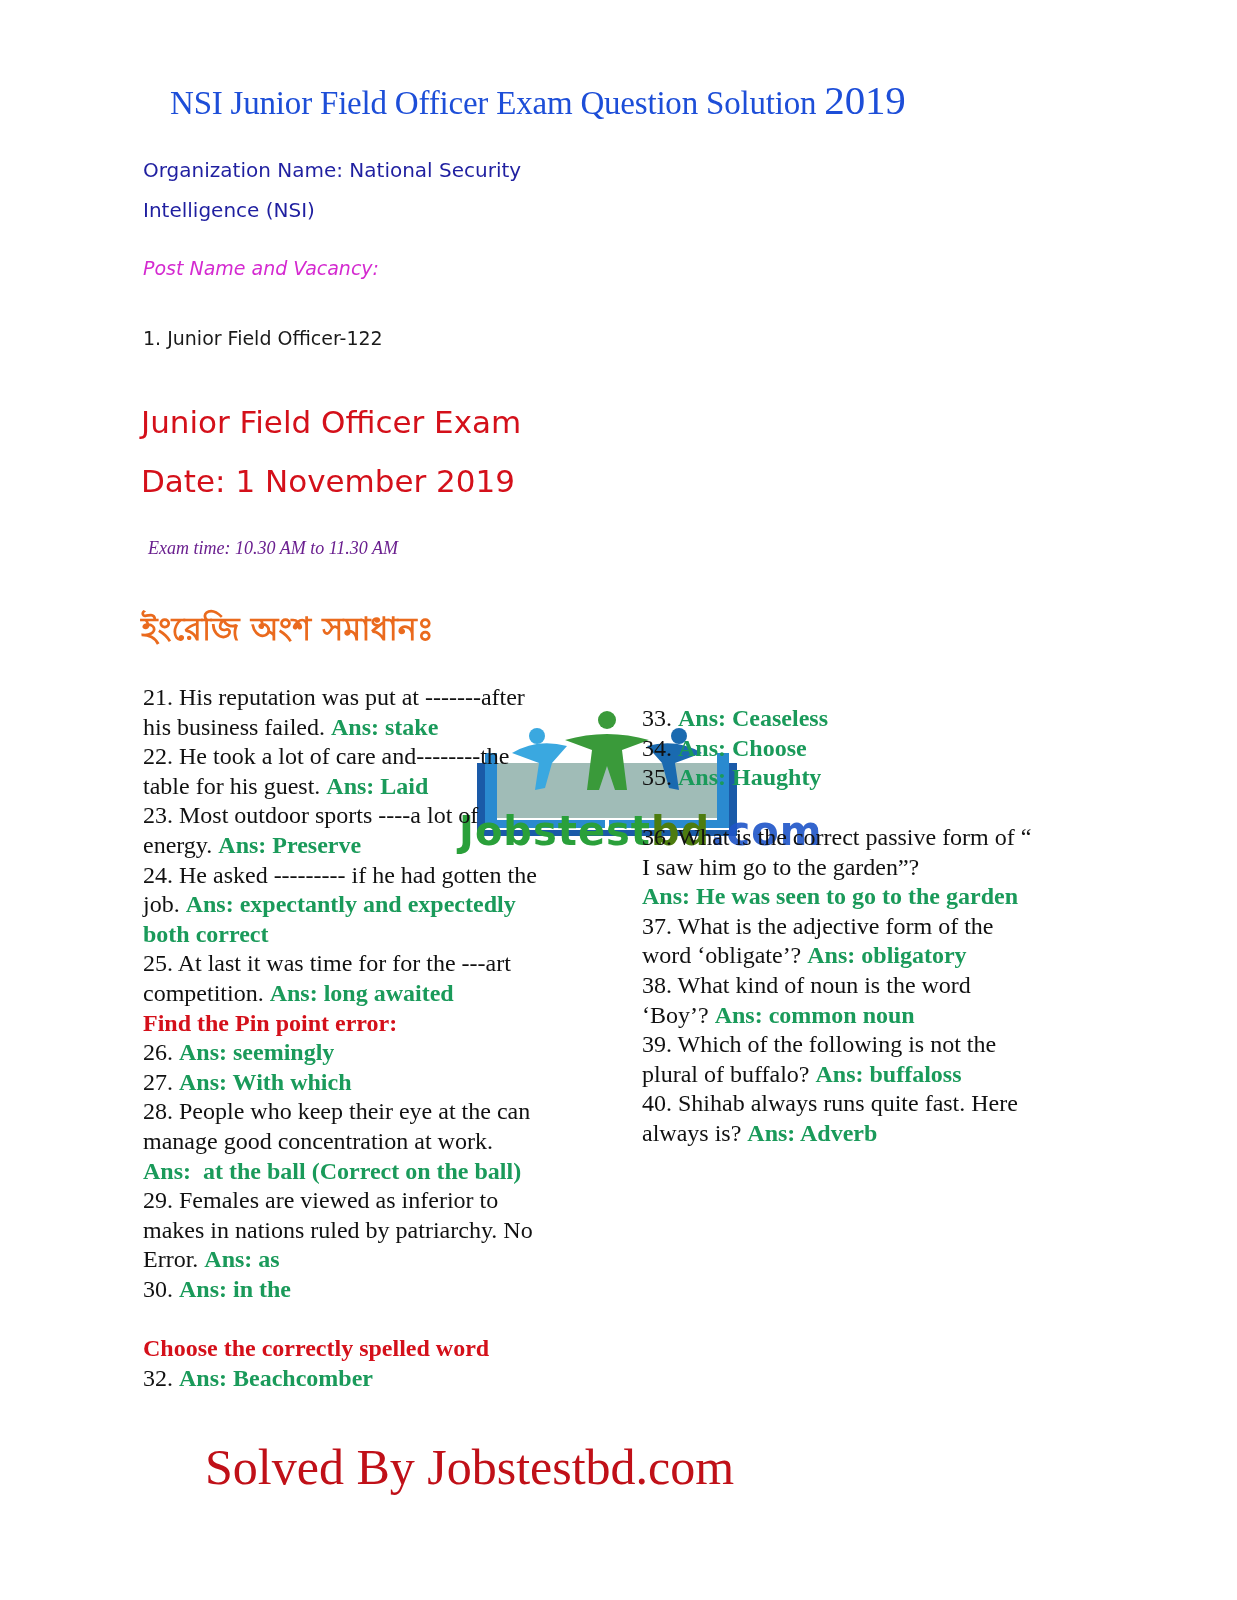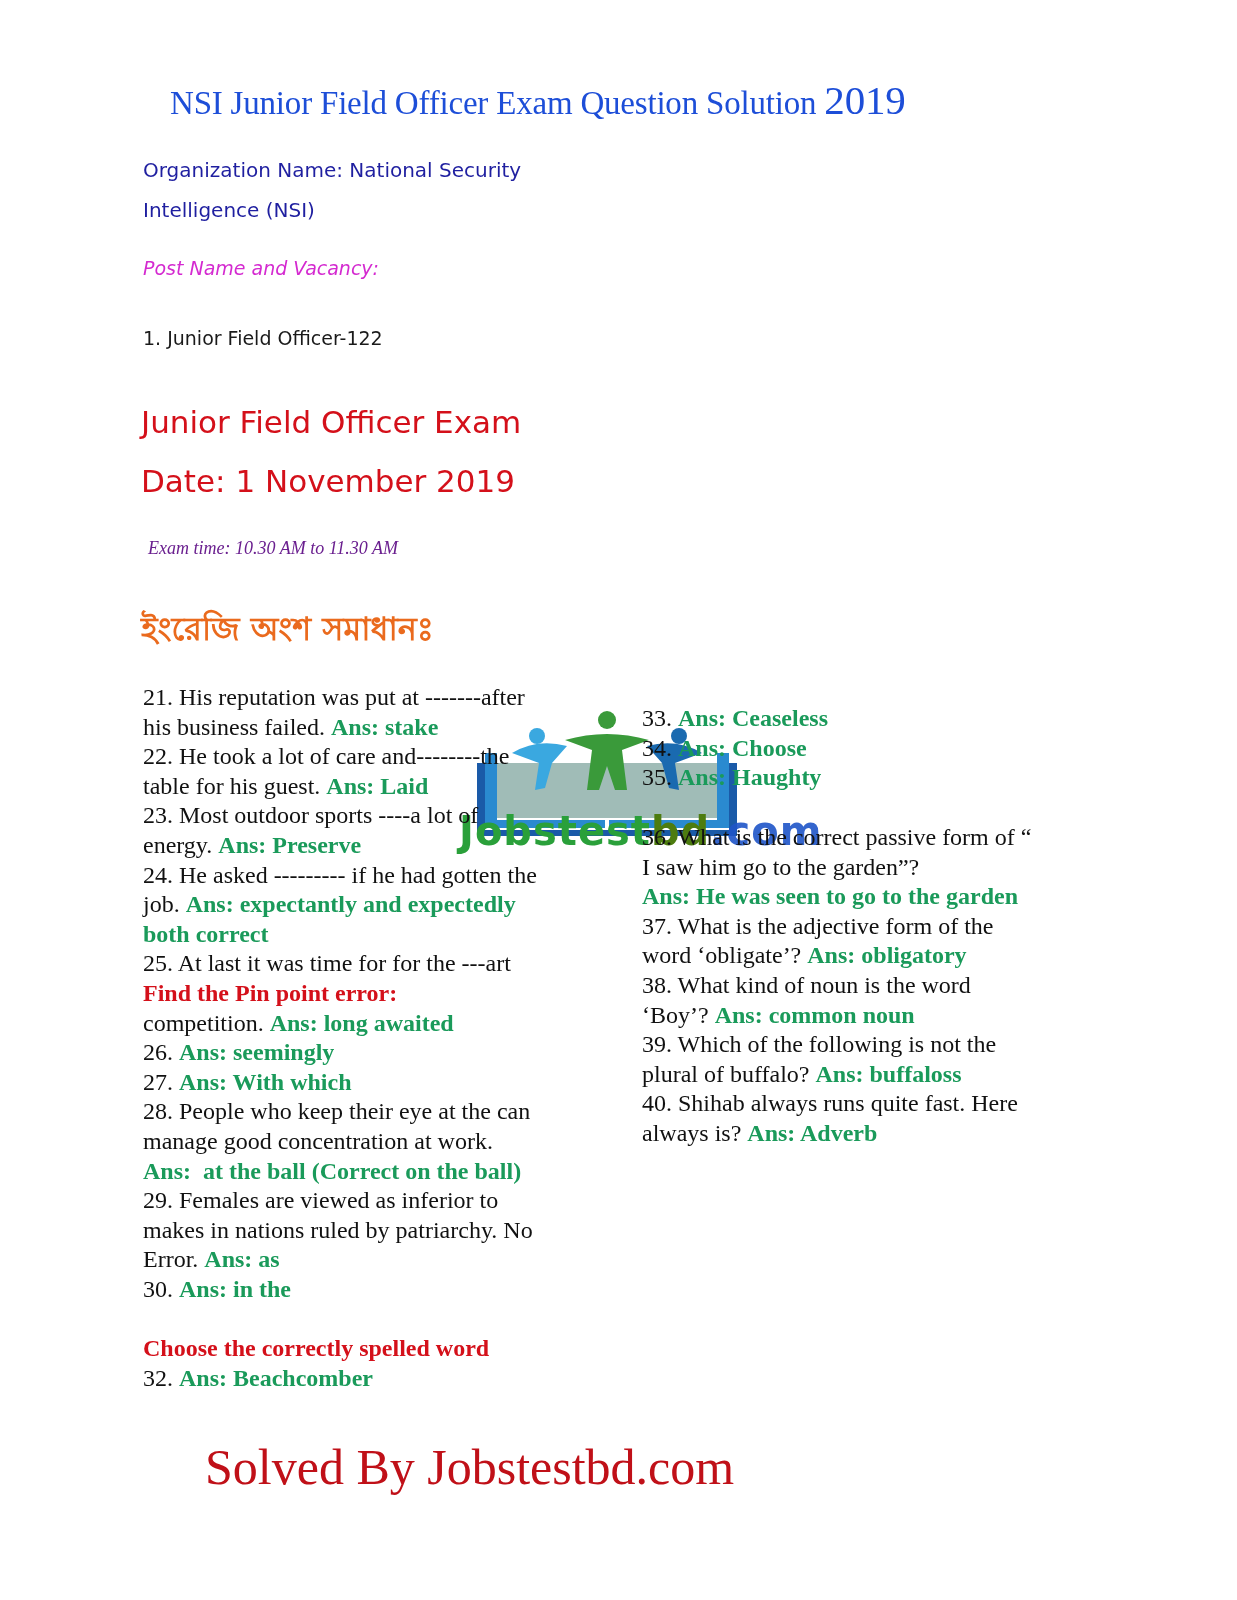--- a/index.html
+++ b/index.html
@@ -119,23 +119,23 @@
   <span class="line"><span>table for his guest. </span><span class="ans">Ans: Laid</span></span>
 
   <span class="line"><span>23. Most outdoor sports ----a lot of</span></span>
   <span class="line"><span>energy. </span><span class="ans">Ans: Preserve</span></span>
 
   <span class="line"><span>24. He asked --------- if he had gotten the</span></span>
   <span class="line"><span>job. </span><span class="ans">Ans: expectantly and expectedly</span></span>
   <span class="line ans">both correct</span>
 
   <span class="line"><span>25. At last it was time for for the ---art</span></span>
+  <span class="line"><span>competition. </span><span class="ans">Ans: long awaited</span></span>
+
   <span class="line sec">Find the Pin point error:</span>
-
-  <span class="line"><span>competition. </span><span class="ans">Ans: long awaited</span></span>
   <span class="line"><span>26. </span><span class="ans">Ans: seemingly</span></span>
   <span class="line"><span>27. </span><span class="ans">Ans: With which</span></span>
 
   <span class="line">28. People who keep their eye at the can</span>
   <span class="line">manage good concentration at work.</span>
   <span class="line ans" style="white-space:pre;">Ans:  at the ball (Correct on the ball)</span>
 
   <span class="line">29. Females are viewed as inferior to</span>
   <span class="line">makes in nations ruled by patriarchy. No</span>
   <span class="line"><span>Error. </span><span class="ans">Ans: as</span></span>

